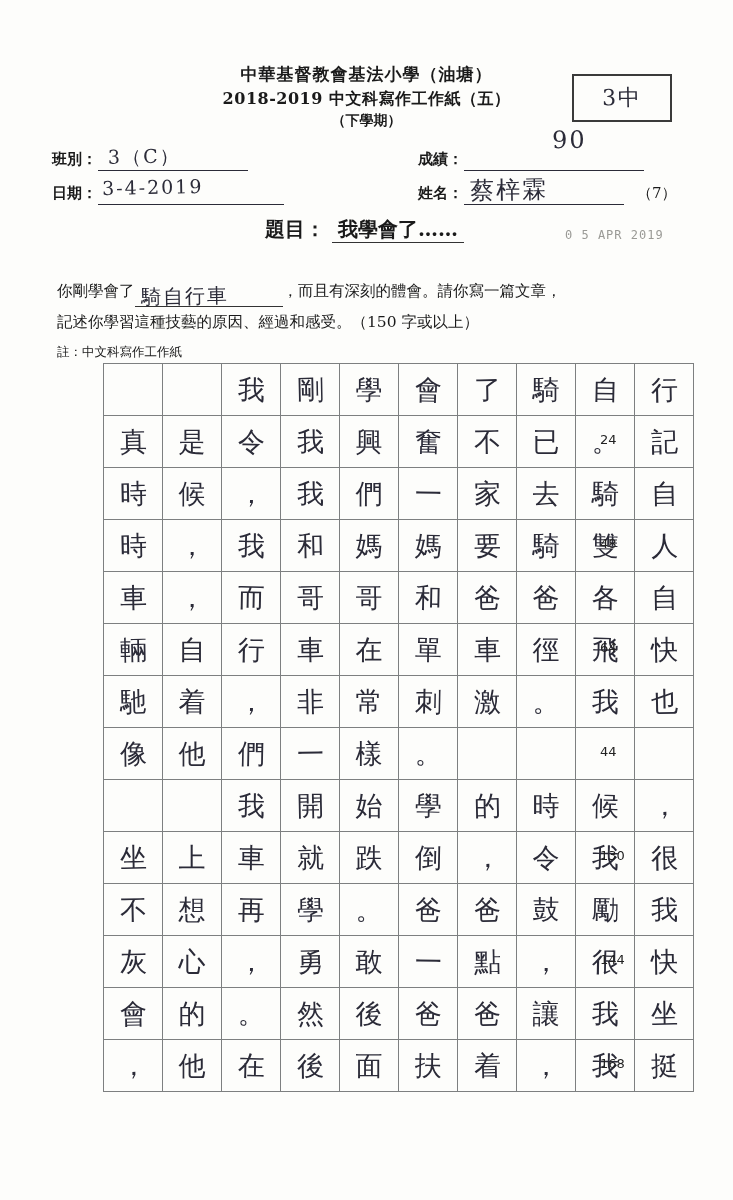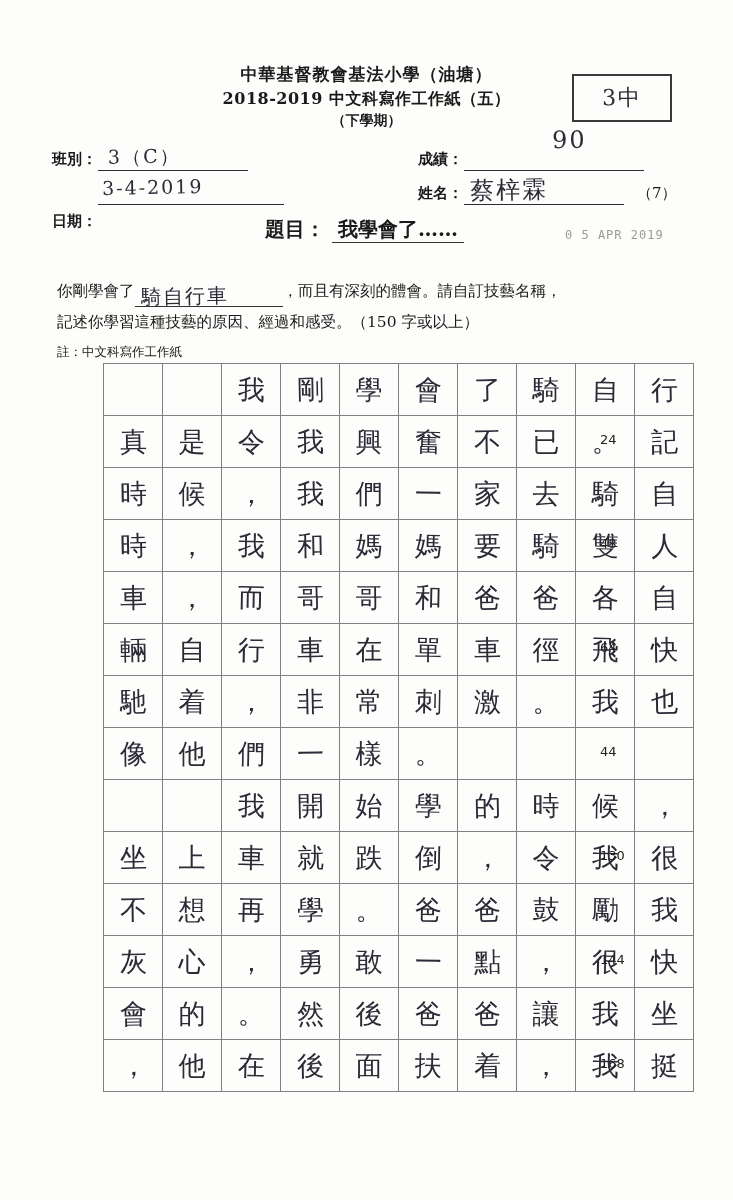--- a/index.html
+++ b/index.html
@@ -208,41 +208,41 @@
       <span class="lbl" style="left:0;top:2px;">班別：</span>
       <span class="ul" style="left:46px;top:0;width:150px;"></span>
       <span class="val hand" style="left:56px;">3（C）</span>
 
       <span class="lbl" style="left:366px;top:2px;">成績：</span>
       <span class="ul" style="left:412px;top:0;width:180px;"></span>
       <span class="score-val hand" style="left:500px;">90</span>
     </div>
 
     <div class="info-row">
-      <span class="lbl" style="left:0;top:2px;margin-top:28px;">日期：</span>
+      <span class="lbl" style="left:0;top:2px;">日期：</span>
       <span class="ul" style="left:46px;top:0;width:186px;"></span>
       <span class="val hand" style="left:50px;top:-6px;">3-4-2019</span>
 
       <span class="lbl" style="left:366px;top:2px;">姓名：</span>
       <span class="ul" style="left:412px;top:0;width:160px;"></span>
       <span class="val hand" style="left:418px;top:-8px;font-size:24px;">蔡梓霖</span>
       <span class="lbl" style="left:585px;top:2px;font-weight:400;">（7）</span>
     </div>
   </div>
 
   <div class="topic-row">
     <span>題目：</span>
     <span style="border-bottom:1.5px solid #333;padding:0 6px 1px 6px;">我學會了……</span>
   </div>
 
   <div class="stamp">0 5 APR 2019</div>
 
   <div class="prompt">
     <div>
-      <span>你剛學會了</span><span class="blank-inline"><span class="hand">騎自行車</span></span><span>，而且有深刻的體會。請自訂技藝名稱，</span>
+      <span>你剛學會了</span><span class="blank-inline"><span class="hand">騎自行車</span></span><span>，而且有深刻的體會。請你寫一篇文章，</span>
     </div>
     <div>記述你學習這種技藝的原因、經過和感受。（150 字或以上）</div>
   </div>
 
   <div class="note">註：中文科寫作工作紙</div>
 
   <div class="grid-wrap" id="grid">
       <div class="grid-row">
         <div class="cell"></div>
         <div class="cell"></div>

